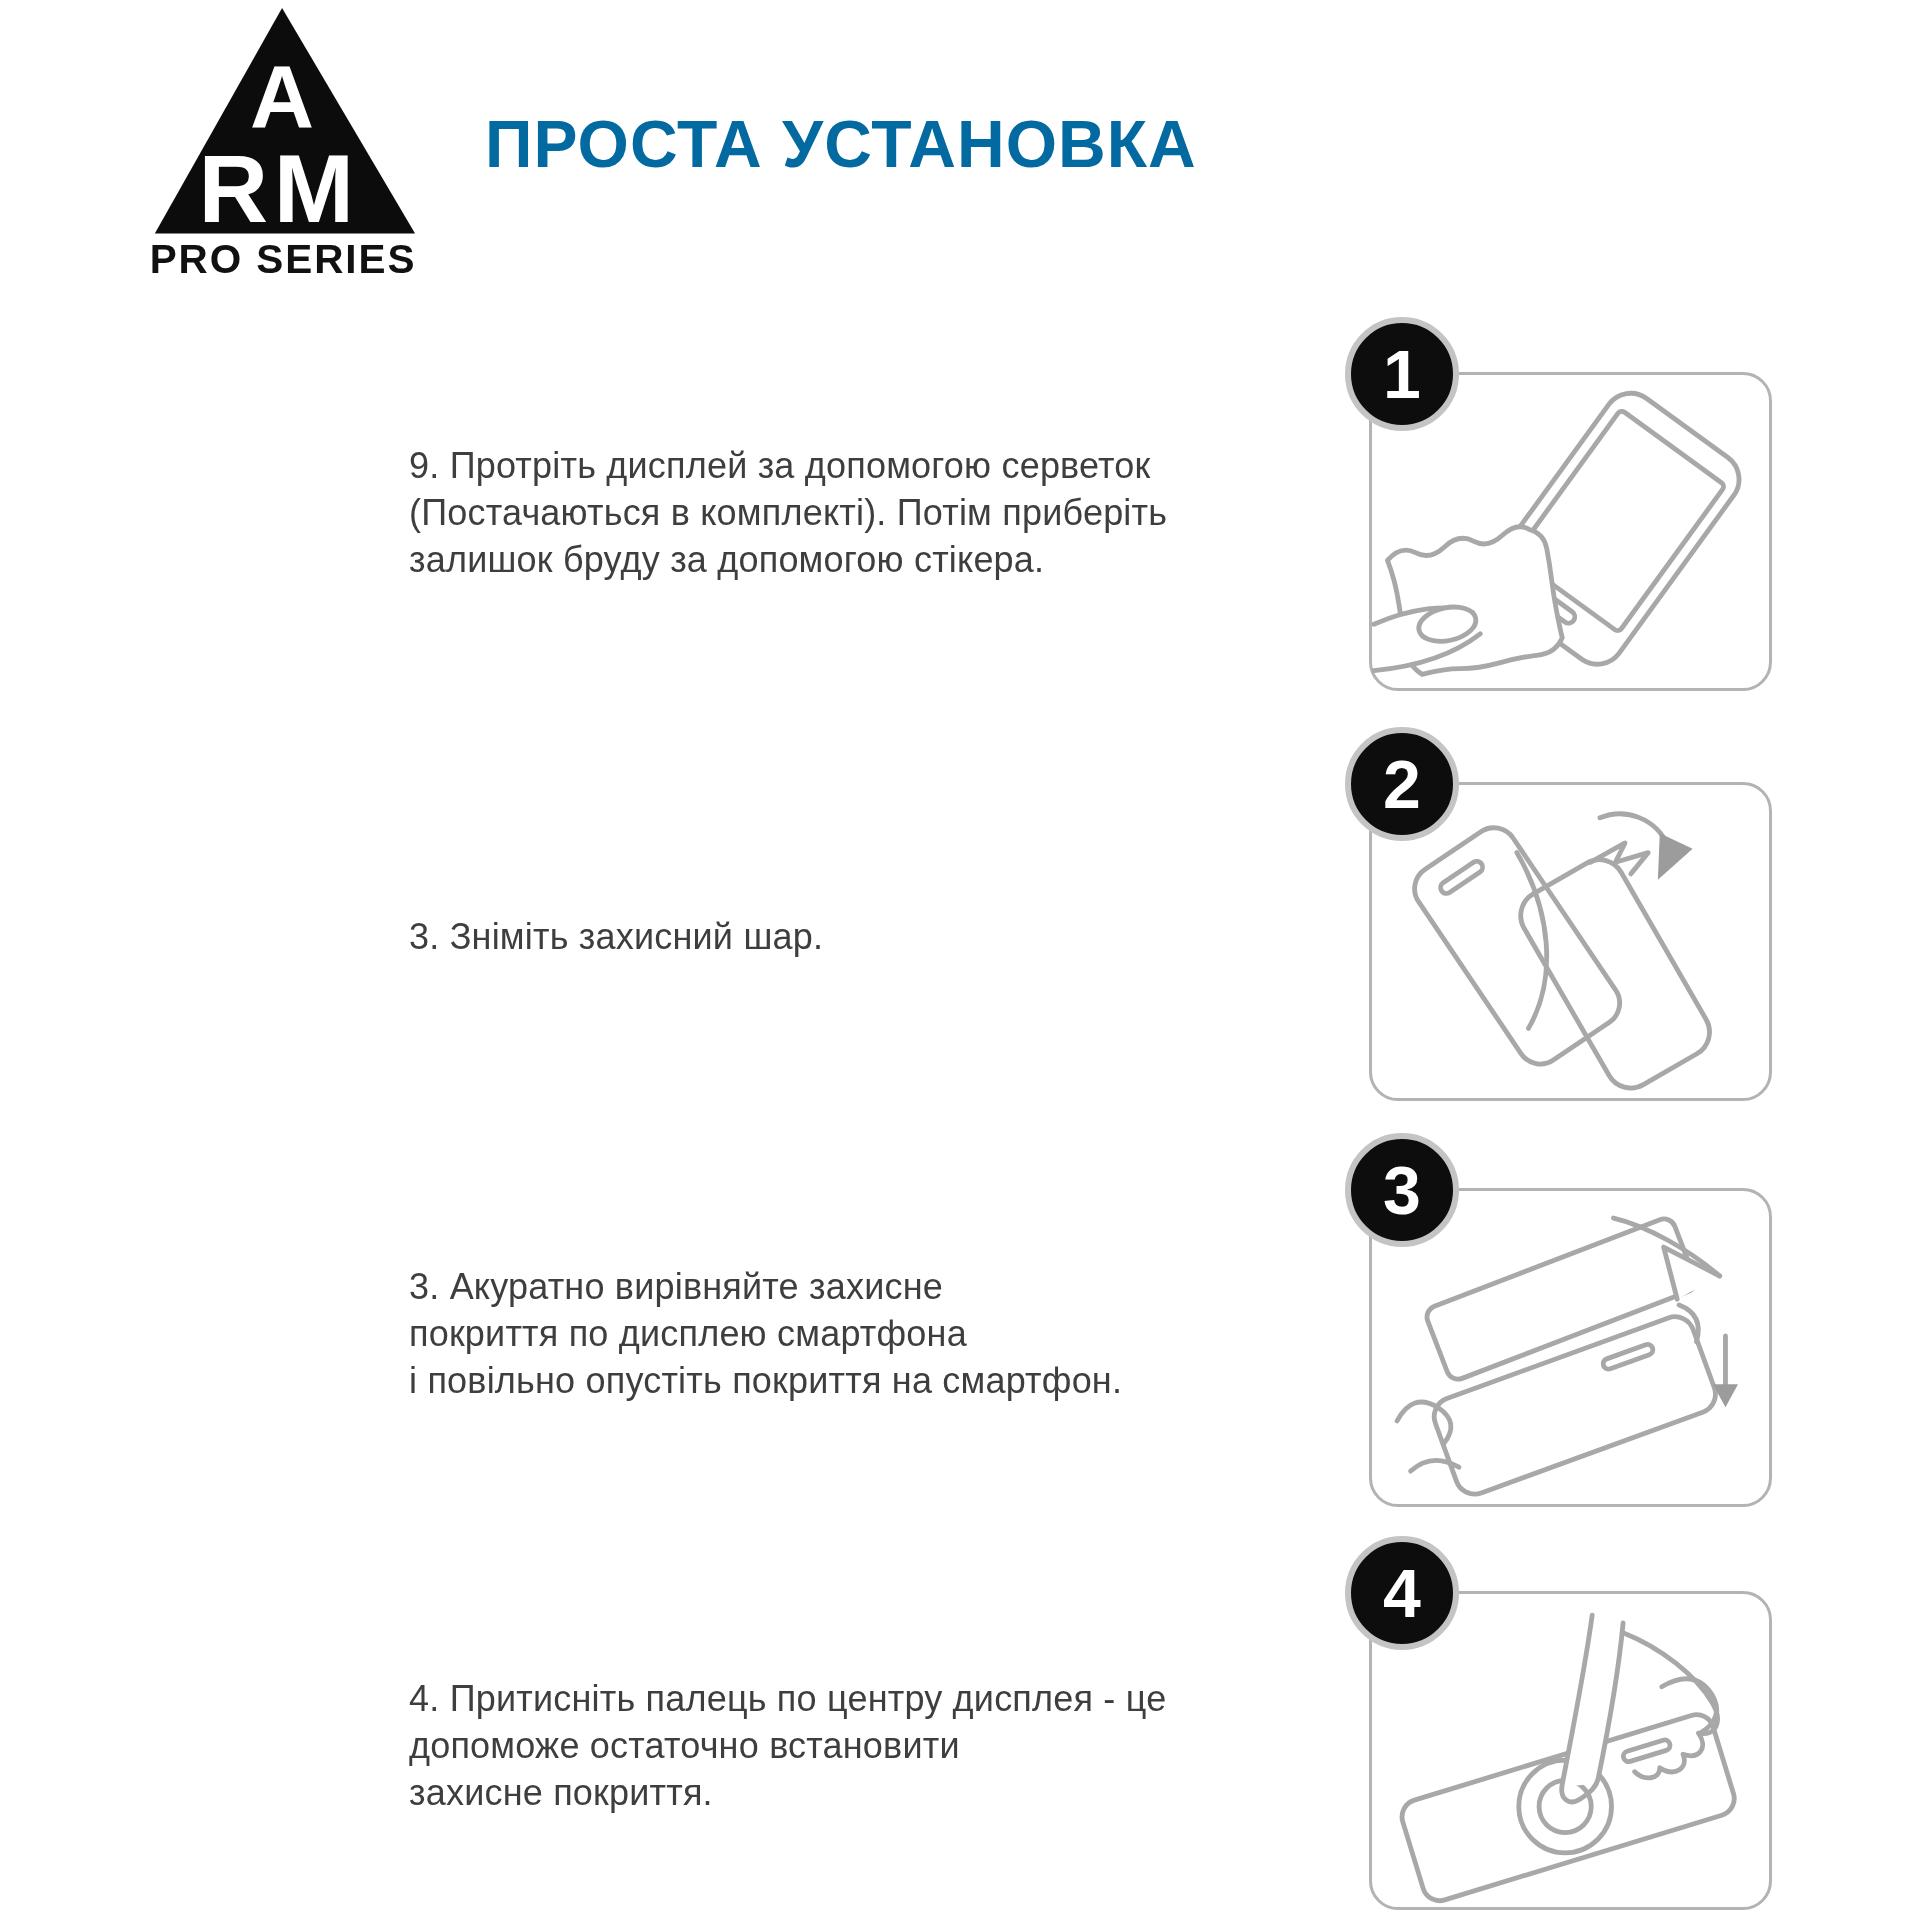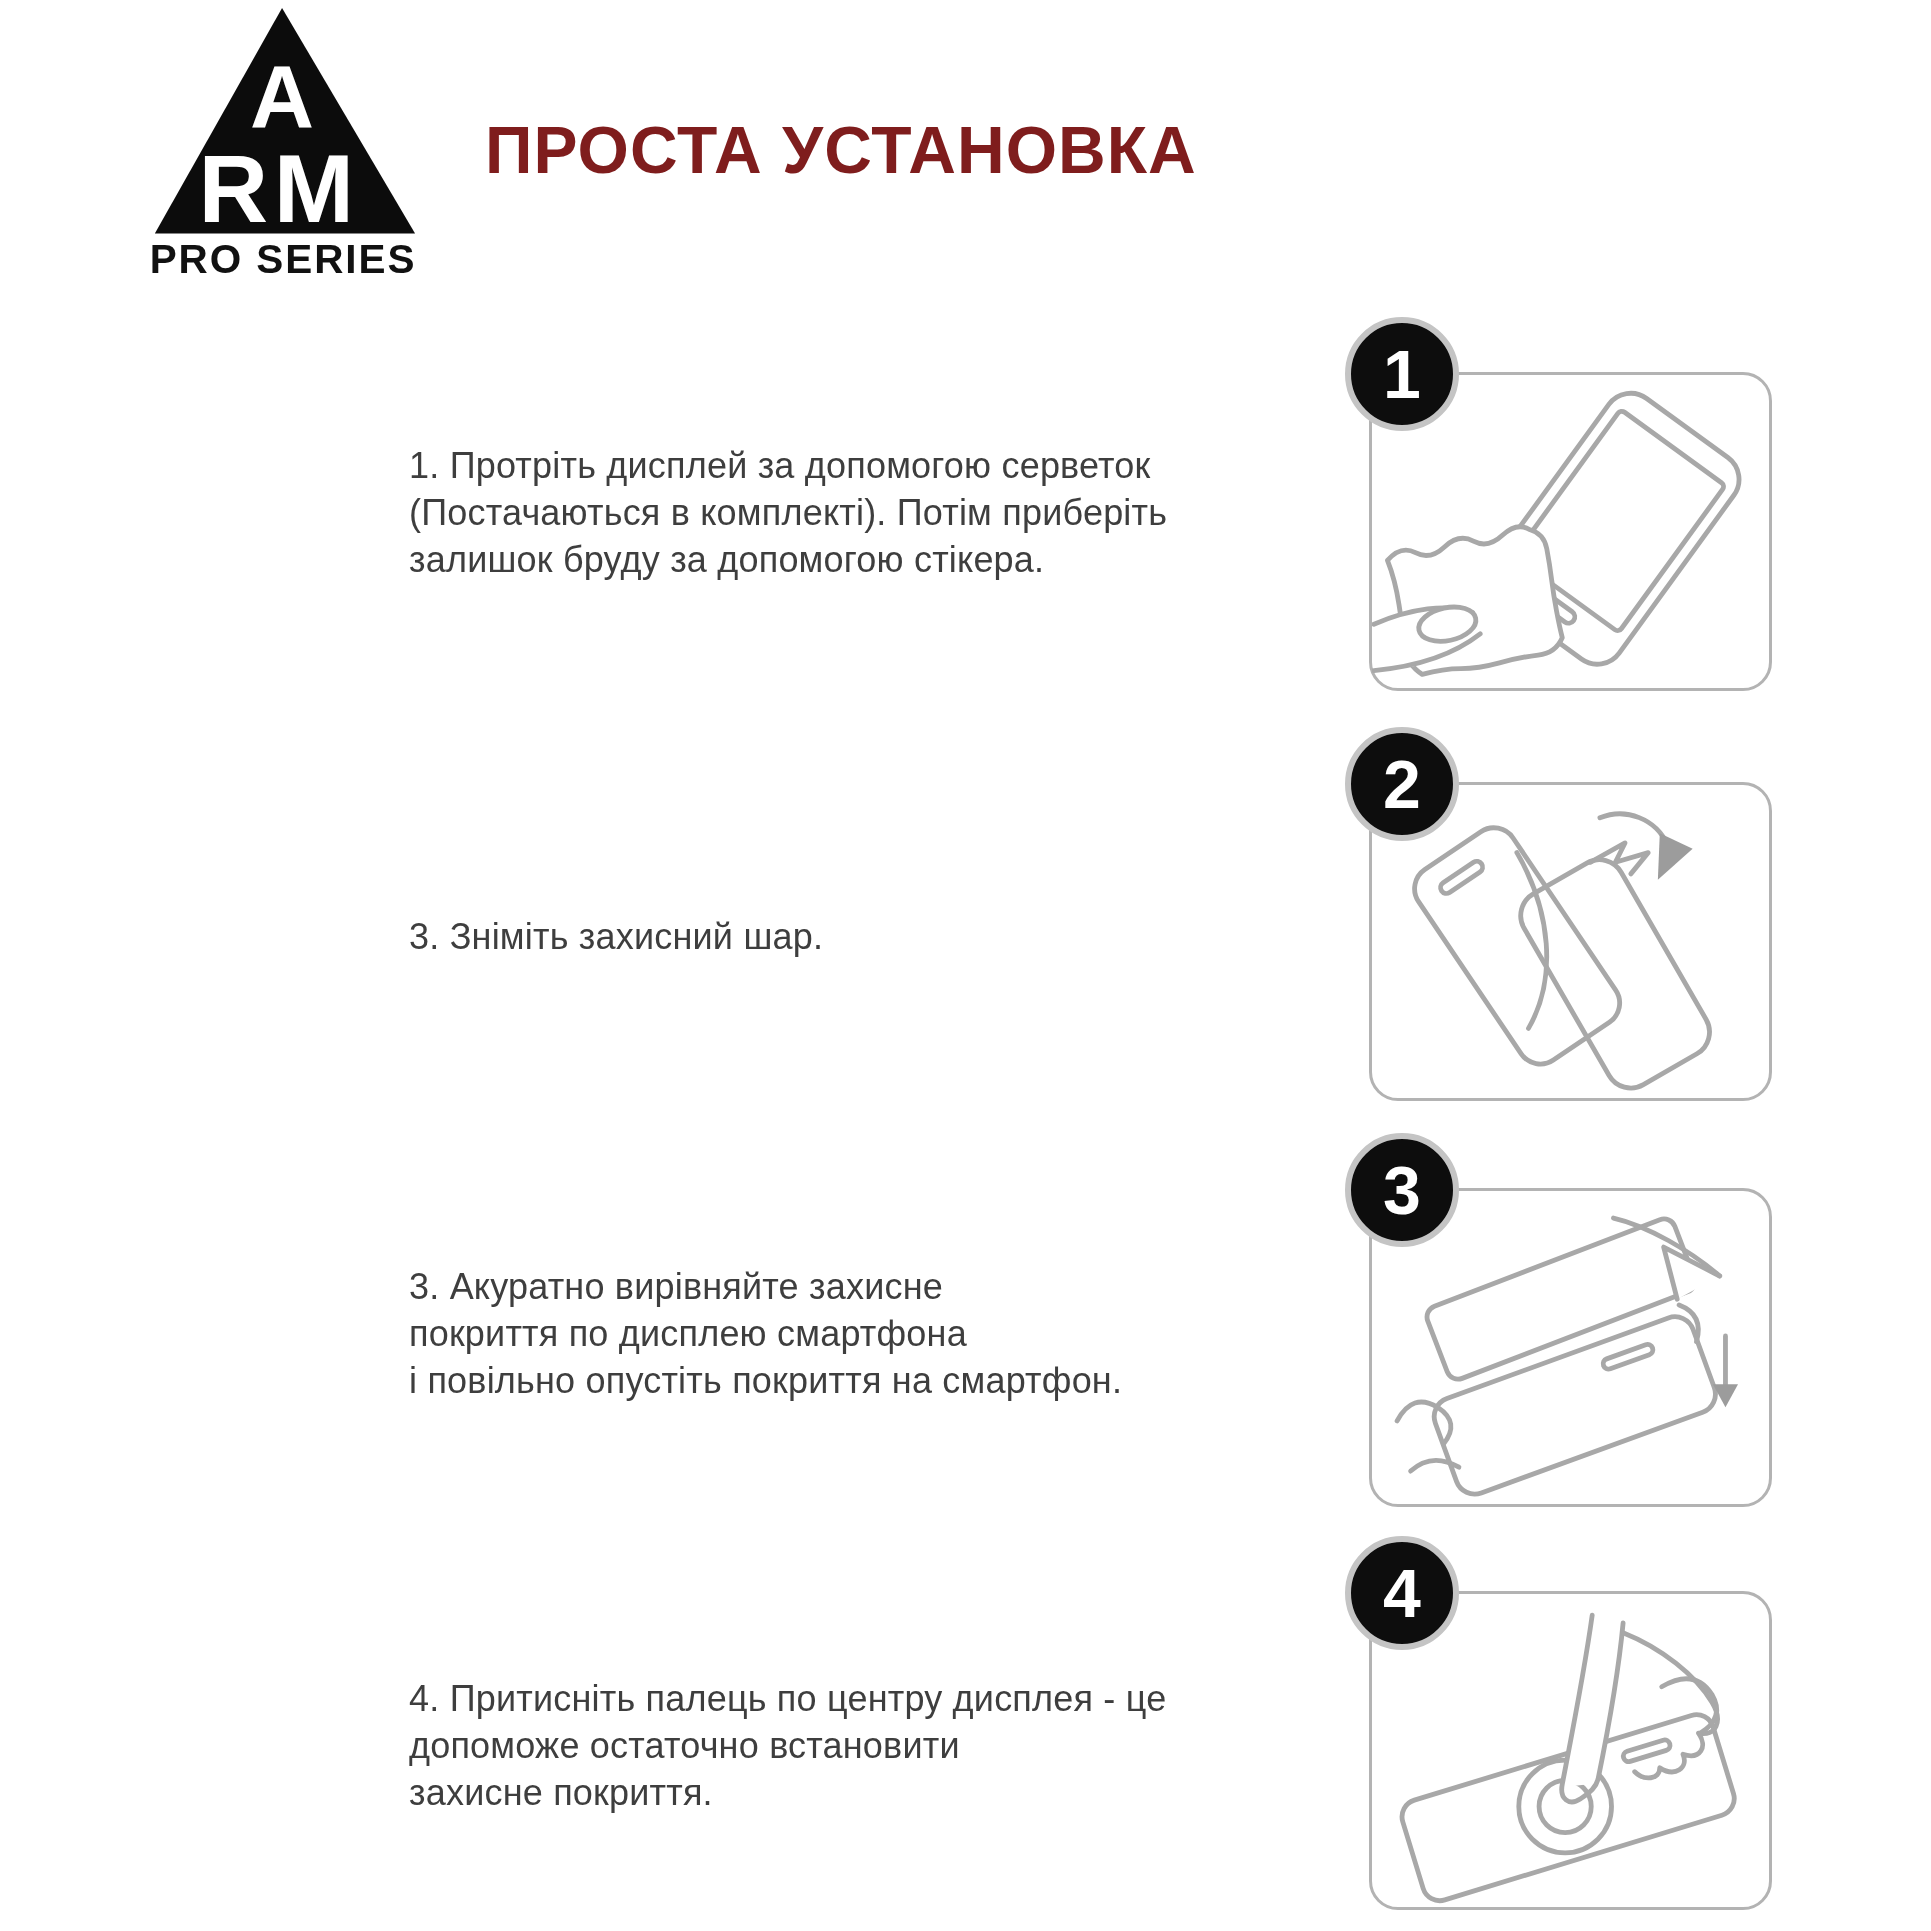--- a/index.html
+++ b/index.html
@@ -4,23 +4,23 @@
 <style>
   html,body { margin:0; padding:0; background:#ffffff; }
   .page {
     position:relative; width:1931px; height:1931px; background:#ffffff;
     font-family:"Liberation Sans", sans-serif; overflow:hidden;
   }
   
   .logo-svg { position:absolute; left:150px; top:5.8px; }
   
   .title {
-    position:absolute; left:485px; top:112px;
+    position:absolute; left:485px; top:106px;
     font-size:66px; font-weight:bold; letter-spacing:1px;
-    color:#7f1d1d; white-space:nowrap;
+    color:#0369a1; white-space:nowrap;
   }
   
   .step-text {
     position:absolute; left:409px;
     font-size:36px; line-height:47px; color:#3e3e3e;
     white-space:pre-line; letter-spacing:0.2px;
   }
   .step-text.s1 { top:442px; }
   .step-text.s2 { top:913px; }
   .step-text.s3 { top:1263px; }
@@ -52,21 +52,21 @@
 
   <svg class="logo-svg" width="267" height="272" viewBox="0 0 277 282">
     <polygon points="137,2 5,236 275,236" fill="#0c0c0c"></polygon>
     <text x="137" y="126" text-anchor="middle" fill="#ffffff" font-family="Liberation Sans, sans-serif" font-size="92" font-weight="bold">A</text>
     <text x="134" y="224" text-anchor="middle" fill="#ffffff" font-family="Liberation Sans, sans-serif" font-size="100" font-weight="bold" letter-spacing="6">RM</text>
     <text x="138" y="277" text-anchor="middle" fill="#111111" font-family="Liberation Sans, sans-serif" font-size="42" font-weight="bold" letter-spacing="2">PRO SERIES</text>
   </svg>
 
   <div class="title">ПРОСТА УСТАНОВКА</div>
 
-  <div class="step-text s1">1. Протріть дисплей за допомогою серветок
+  <div class="step-text s1">9. Протріть дисплей за допомогою серветок
 (Постачаються в комплекті). Потім приберіть
 залишок бруду за допомогою стікера.</div>
   <div class="step-text s2">3. Зніміть захисний шар.</div>
   <div class="step-text s3">3. Акуратно вирівняйте захисне
 покриття по дисплею смартфона
 і повільно опустіть покриття на смартфон.</div>
   <div class="step-text s4">4. Притисніть палець по центру дисплея - це
 допоможе остаточно встановити
 захисне покриття.</div>
 

